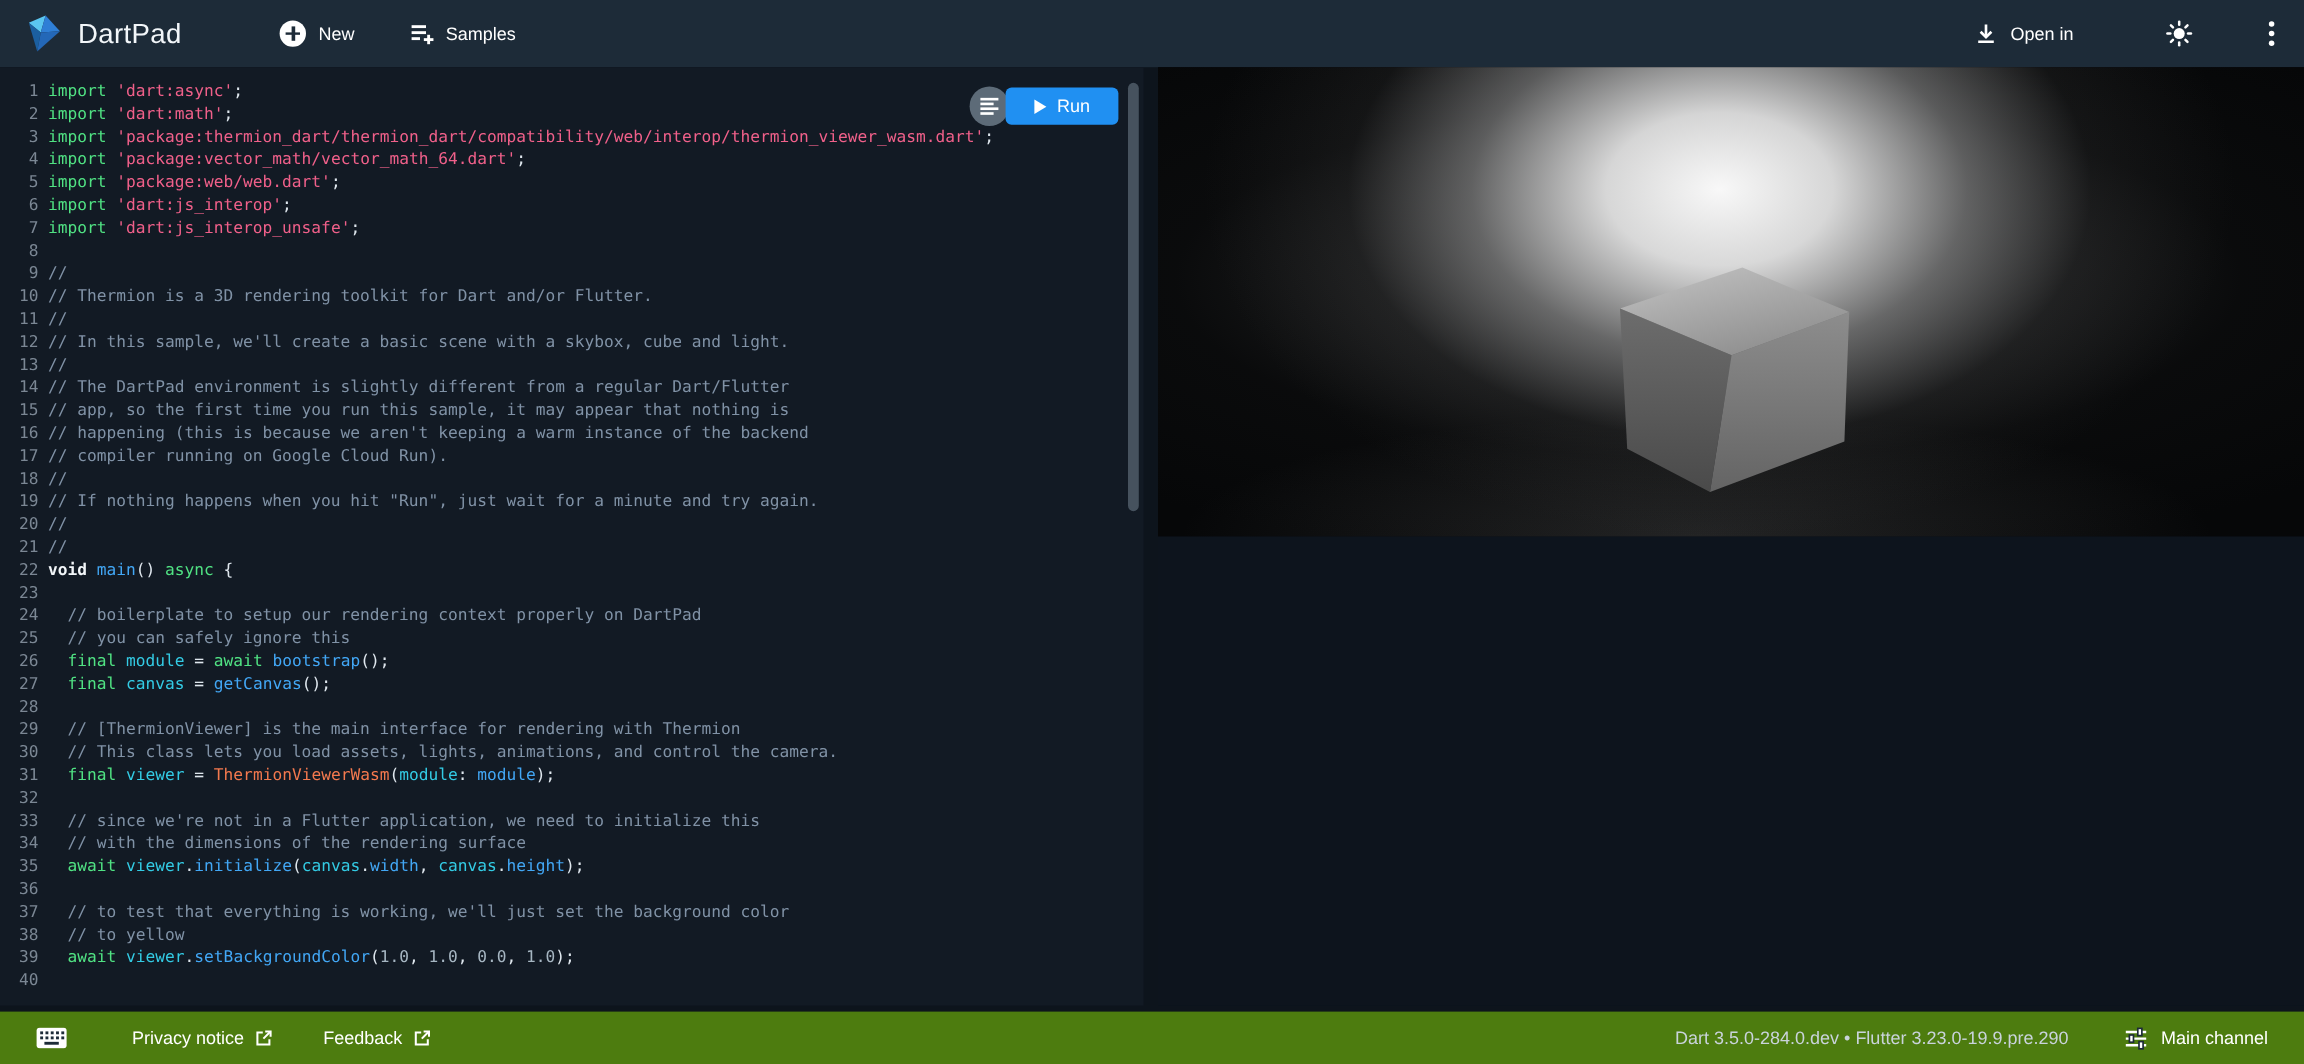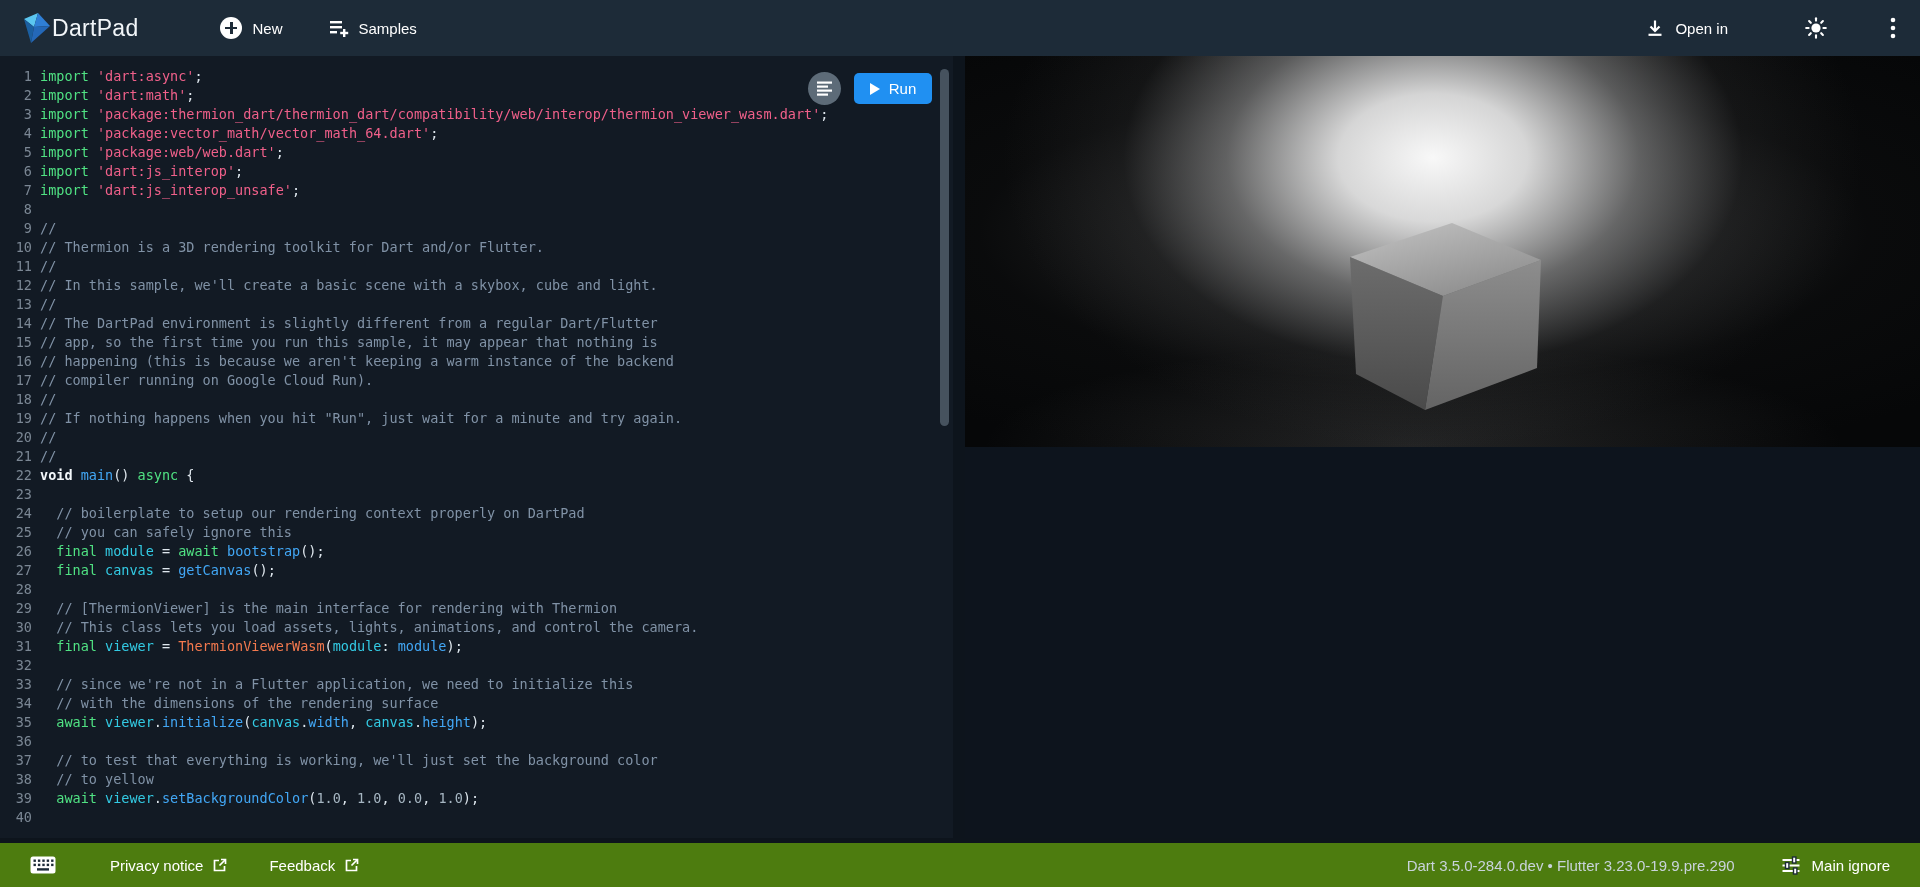--- a/index.html
+++ b/index.html
@@ -8,21 +8,21 @@
     background:#0d141c;
     font-family:"Liberation Sans", sans-serif;
     color:#eef3f6;
   }
   
   .header {
     height:56px; background:#1d2b38; display:flex; align-items:center;
     padding:0 16px 0 20px;
   }
   .logo { width:32px; height:34px; display:block; }
-  .app-title { font-size:23px; font-weight:500; letter-spacing:.3px; color:#f2f6f9; }
+  .app-title { font-size:23px; font-weight:500; letter-spacing:.3px; margin-left:13px; color:#f2f6f9; }
   .hbtn {
     display:flex; align-items:center; gap:10px; color:#ffffff; font-size:15px; font-weight:500;
     cursor:pointer; background:none; border:none; font-family:inherit;
   }
   .hbtn-new { margin-left:82px; }
   .hbtn-samples { margin-left:46px; }
   .header-right { margin-left:auto; display:flex; align-items:center;gap:28px; }
   .hbtn-openin { margin-right:44px; }
   .icon-btn { background:none; border:none; cursor:pointer; display:flex; align-items:center; justify-content:center; padding:4px; }
   .kebab { margin-left:26px; margin-right:4px; }
@@ -50,21 +50,21 @@
   .tk-cls { color:#f4794e; }
   .tk-num { color:#a6b6c2; }
   .tk-pl  { color:#dfe7ee; }
   .tk-wb  { color:#f2f6f9; font-weight:bold; }
 
   .format-btn {
     position:absolute; top:16px; right:112px; width:33px; height:33px; border-radius:50%;
     background:#5d6b78; border:none; cursor:pointer; display:flex; align-items:center; justify-content:center;
   }
   .run-btn {
-    position:absolute; top:17px; right:21px; width:78px; height:31px; border-radius:5px;
+    position:absolute; top:17px; right:21px; width:94px; height:31px; border-radius:5px;
     background:#2090f2; border:none; cursor:pointer; display:flex; align-items:center; justify-content:center;
     gap:9px; color:#ffffff; font-size:15px; font-weight:500; font-family:inherit;
   }
   .play-tri { width:0; height:0; border-left:10px solid #ffffff; border-top:6px solid transparent; border-bottom:6px solid transparent; }
   .scrollbar-thumb {
     position:absolute; right:4px; top:13px; width:9px; height:357px; border-radius:5px; background:#46525e; cursor:pointer;
   }
 
   
   .right { flex:1; display:flex; flex-direction:column; background:#0d141d; }
@@ -257,16 +257,16 @@
           <path d="M1.5 5 H18.5"></path>
             <path d="M1.5 10.5 H18.5"></path>
             <path d="M1.5 16 H18.5"></path>
         </g>
         <g fill="#fff" stroke="#1d2b38" stroke-width="1.4">
           <rect x="11.5" y="2" width="3.4" height="6"></rect>
           <rect x="4.5" y="7.5" width="3.4" height="6"></rect>
           <rect x="12.5" y="13" width="3.4" height="6"></rect>
         </g>
       </svg>
-      <span>Main ignore</span>
+      <span>Main channel</span>
     </button>
   </div>
 </div>
 
 </body></html>

